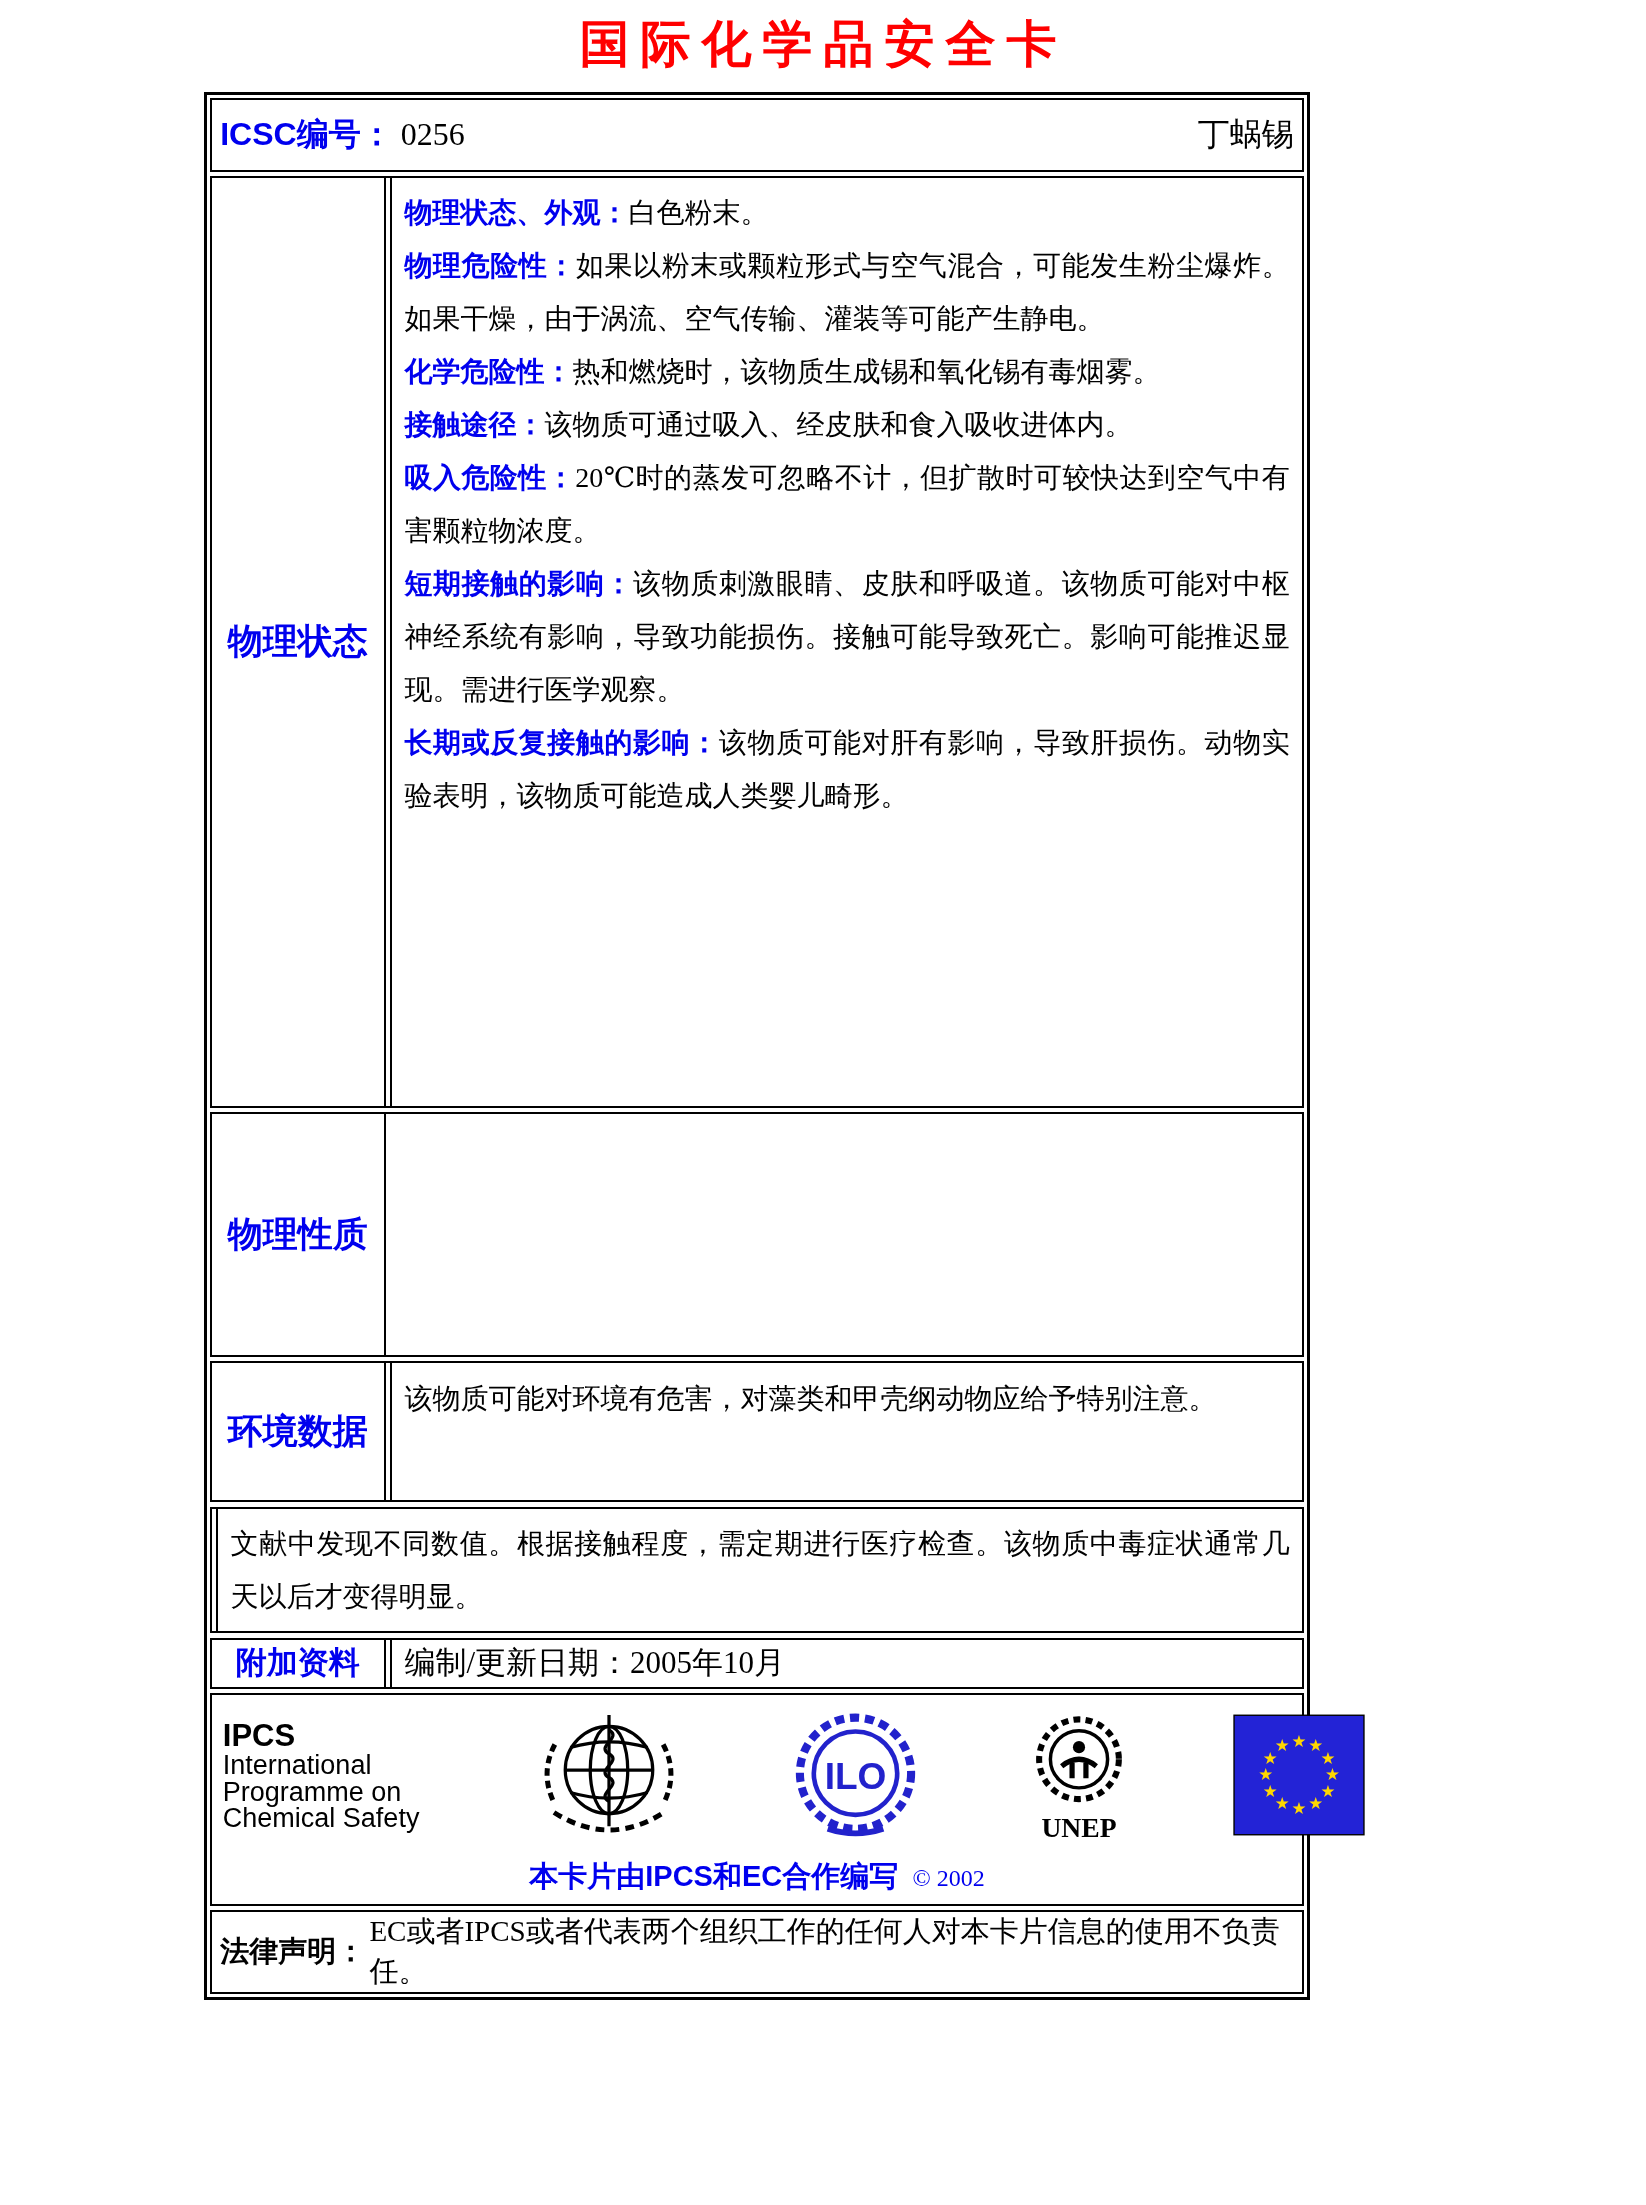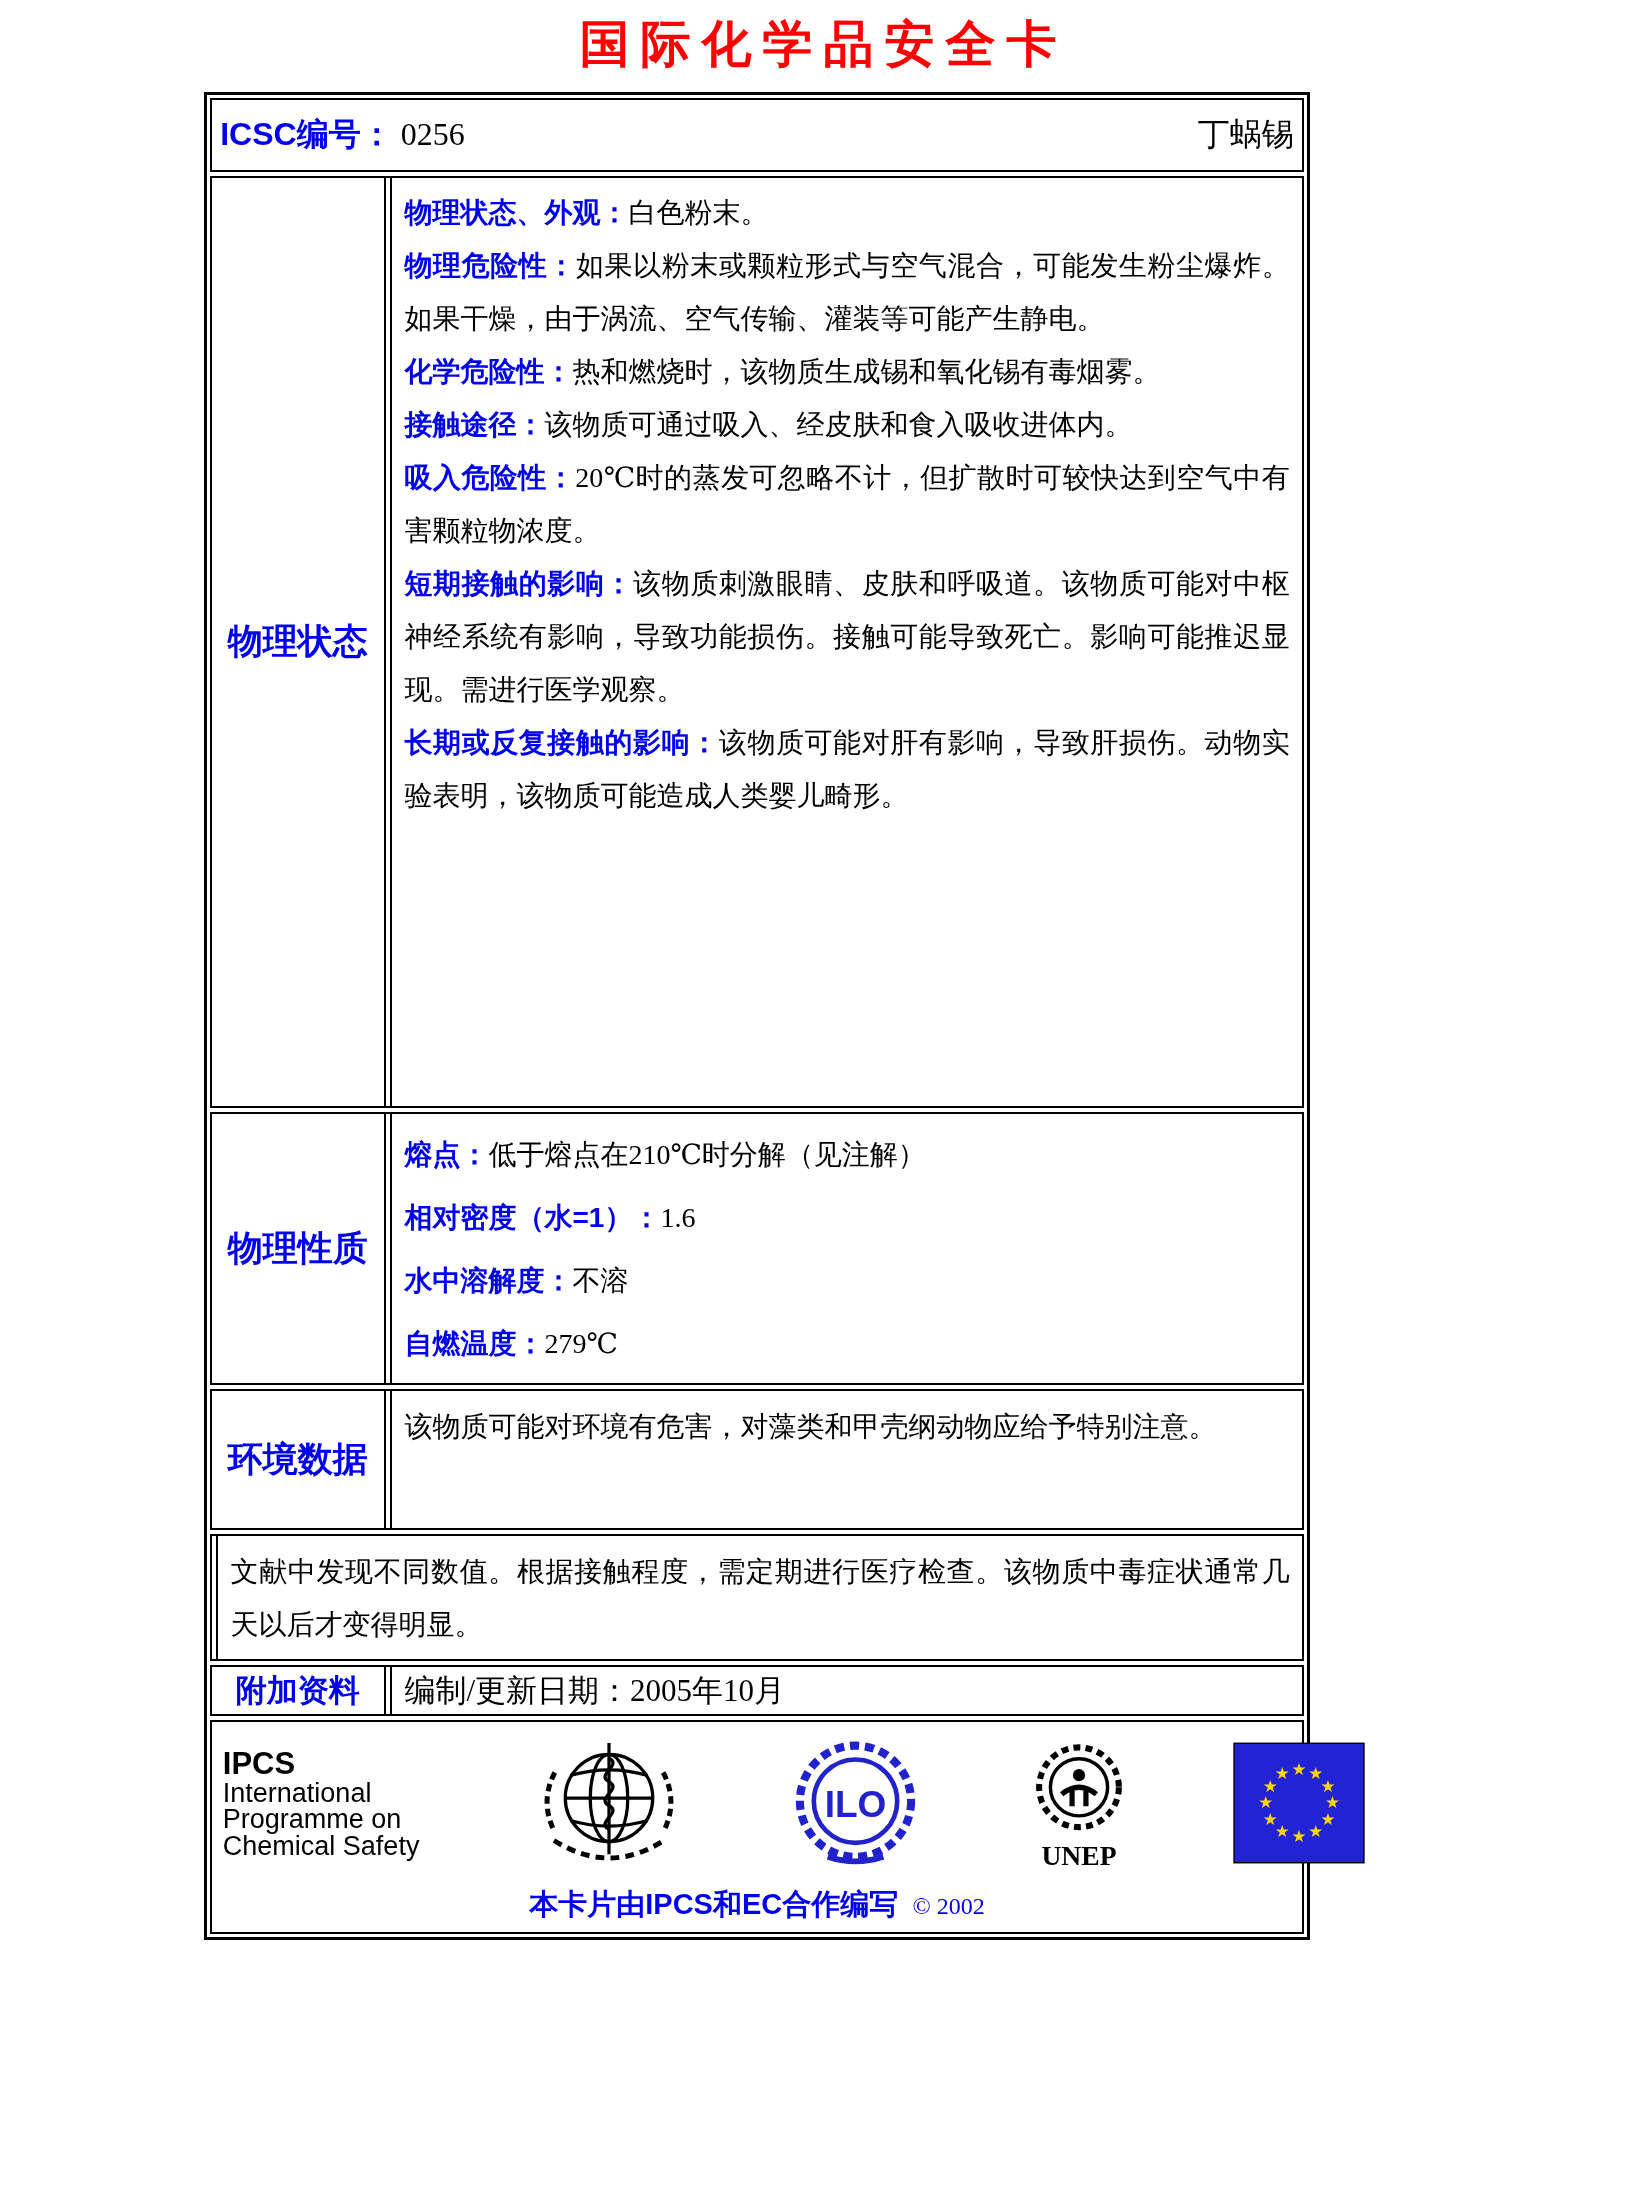--- a/index.html
+++ b/index.html
@@ -121,26 +121,20 @@
         <p class="para"><span class="lead">化学危险性：</span><span>热和燃烧时，该物质生成锡和氧化锡有毒烟雾。</span></p>
         <p class="para"><span class="lead">接触途径：</span><span>该物质可通过吸入、经皮肤和食入吸收进体内。</span></p>
         <p class="para"><span class="lead">吸入危险性：</span><span>20℃时的蒸发可忽略不计，但扩散时可较快达到空气中有害颗粒物浓度。</span></p>
         <p class="para"><span class="lead">短期接触的影响：</span><span>该物质刺激眼睛、皮肤和呼吸道。该物质可能对中枢神经系统有影响，导致功能损伤。接触可能导致死亡。影响可能推迟显现。需进行医学观察。</span></p>
         <p class="para"><span class="lead">长期或反复接触的影响：</span><span>该物质可能对肝有影响，导致肝损伤。动物实验表明，该物质可能造成人类婴儿畸形。</span></p>
       </div>
     </div>
 
     <div class="row split physical">
       <div class="label-cell">物理性质</div>
-      <div class="content-cell">
-        <p class="para"><span class="lead">熔点：</span><span>低于熔点在210℃时分解（见注解）</span></p>
-        <p class="para"><span class="lead">相对密度（水=1）：</span><span>1.6</span></p>
-        <p class="para"><span class="lead">水中溶解度：</span><span>不溶</span></p>
-        <p class="para"><span class="lead">自燃温度：</span><span>279℃</span></p>
-      </div>
     </div>
 
     <div class="row split environ">
       <div class="label-cell">环境数据</div>
       <div class="content-cell">
         <p class="para">该物质可能对环境有危害，对藻类和甲壳纲动物应给予特别注意。</p>
       </div>
     </div>
 
     <div class="row split notes">
@@ -216,16 +210,20 @@
           </g>
         </svg>
       </div>
 
       <div class="caption">
         <span class="cap-main">本卡片由IPCS和EC合作编写</span>
         <span class="cap-copy">© 2002</span>
       </div>
     </div>
 
+    <div class="row legal-row">
+      <span class="legal-label">法律声明：</span>
+      <span class="legal-text">EC或者IPCS或者代表两个组织工作的任何人对本卡片信息的使用不负责任。</span>
+    </div>
 
   </div>
 </div>
 
 
 </body></html>

